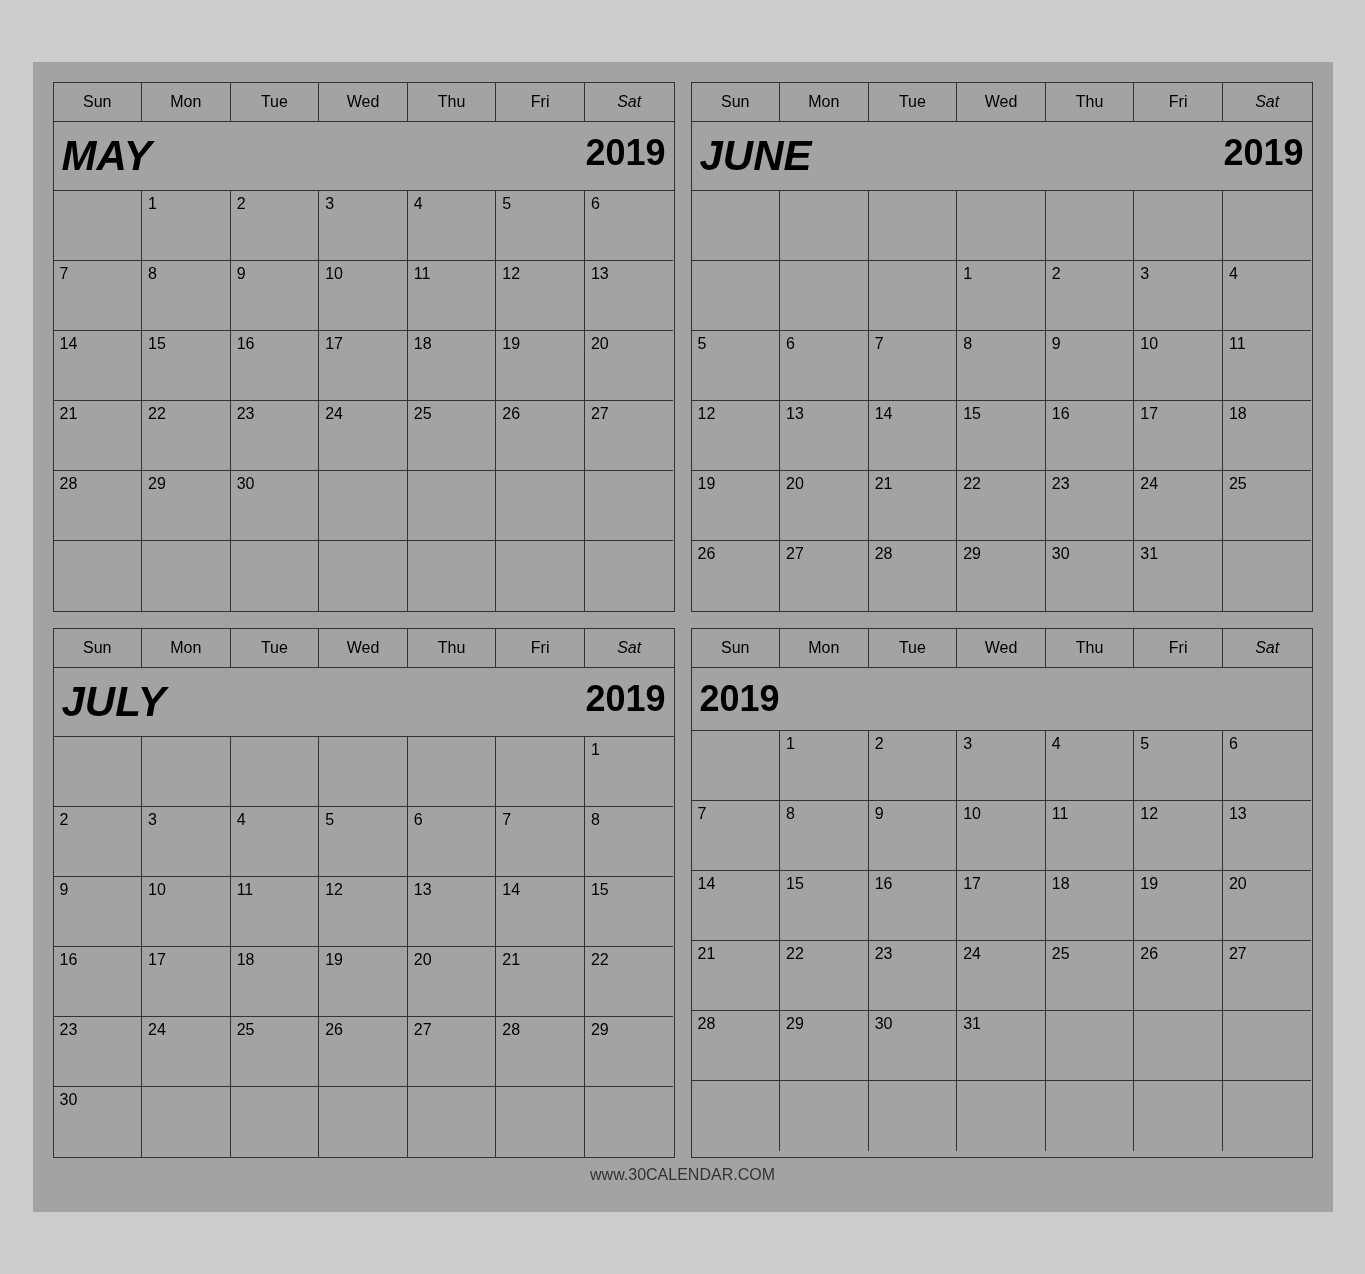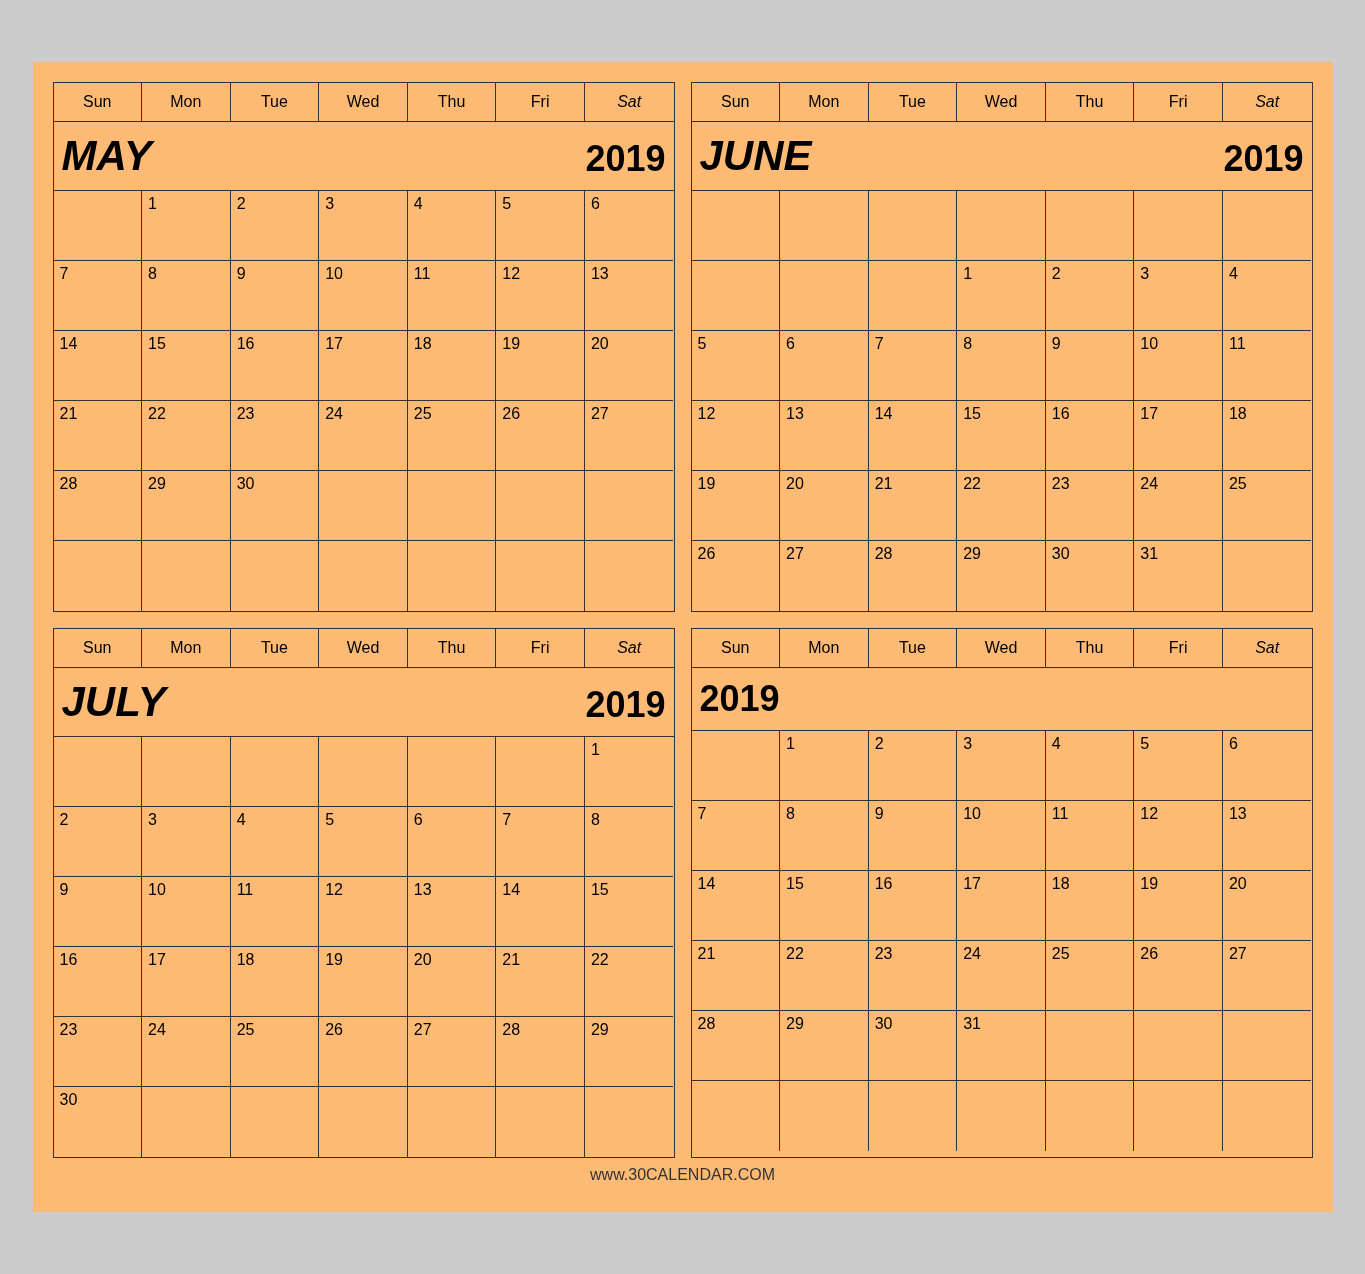--- a/index.html
+++ b/index.html
@@ -5,21 +5,21 @@
     * { margin: 0; padding: 0; box-sizing: border-box; }
     body {
       background: #ccc;
       display: flex;
       justify-content: center;
       align-items: center;
       min-height: 100vh;
       font-family: Arial, sans-serif;
     }
     .page {
-      background: #fdba74;
+      background: #a3a3a3;
       width: 1300px;
       padding: 20px;
     }
     .calendars-grid {
       display: grid;
       grid-template-columns: 1fr 1fr;
       gap: 16px;
     }
     .calendar {
       border: 1.5px solid #333;
@@ -33,21 +33,21 @@
       text-align: center;
       padding: 10px 4px;
       font-size: 16px;
       font-weight: normal;
       border-right: 1px solid #333;
     }
     .day-header:last-child { border-right: none; font-style: italic; }
     .month-title-row {
       display: flex;
       justify-content: space-between;
-      align-items: flex-end;
+      align-items: flex-start;
       padding: 10px 8px;
       border-bottom: 1.5px solid #333;
     }
     .month-name {
       font-size: 42px;
       font-weight: 900;
       font-style: italic;
     }
     .year-name {
       font-size: 36px;

